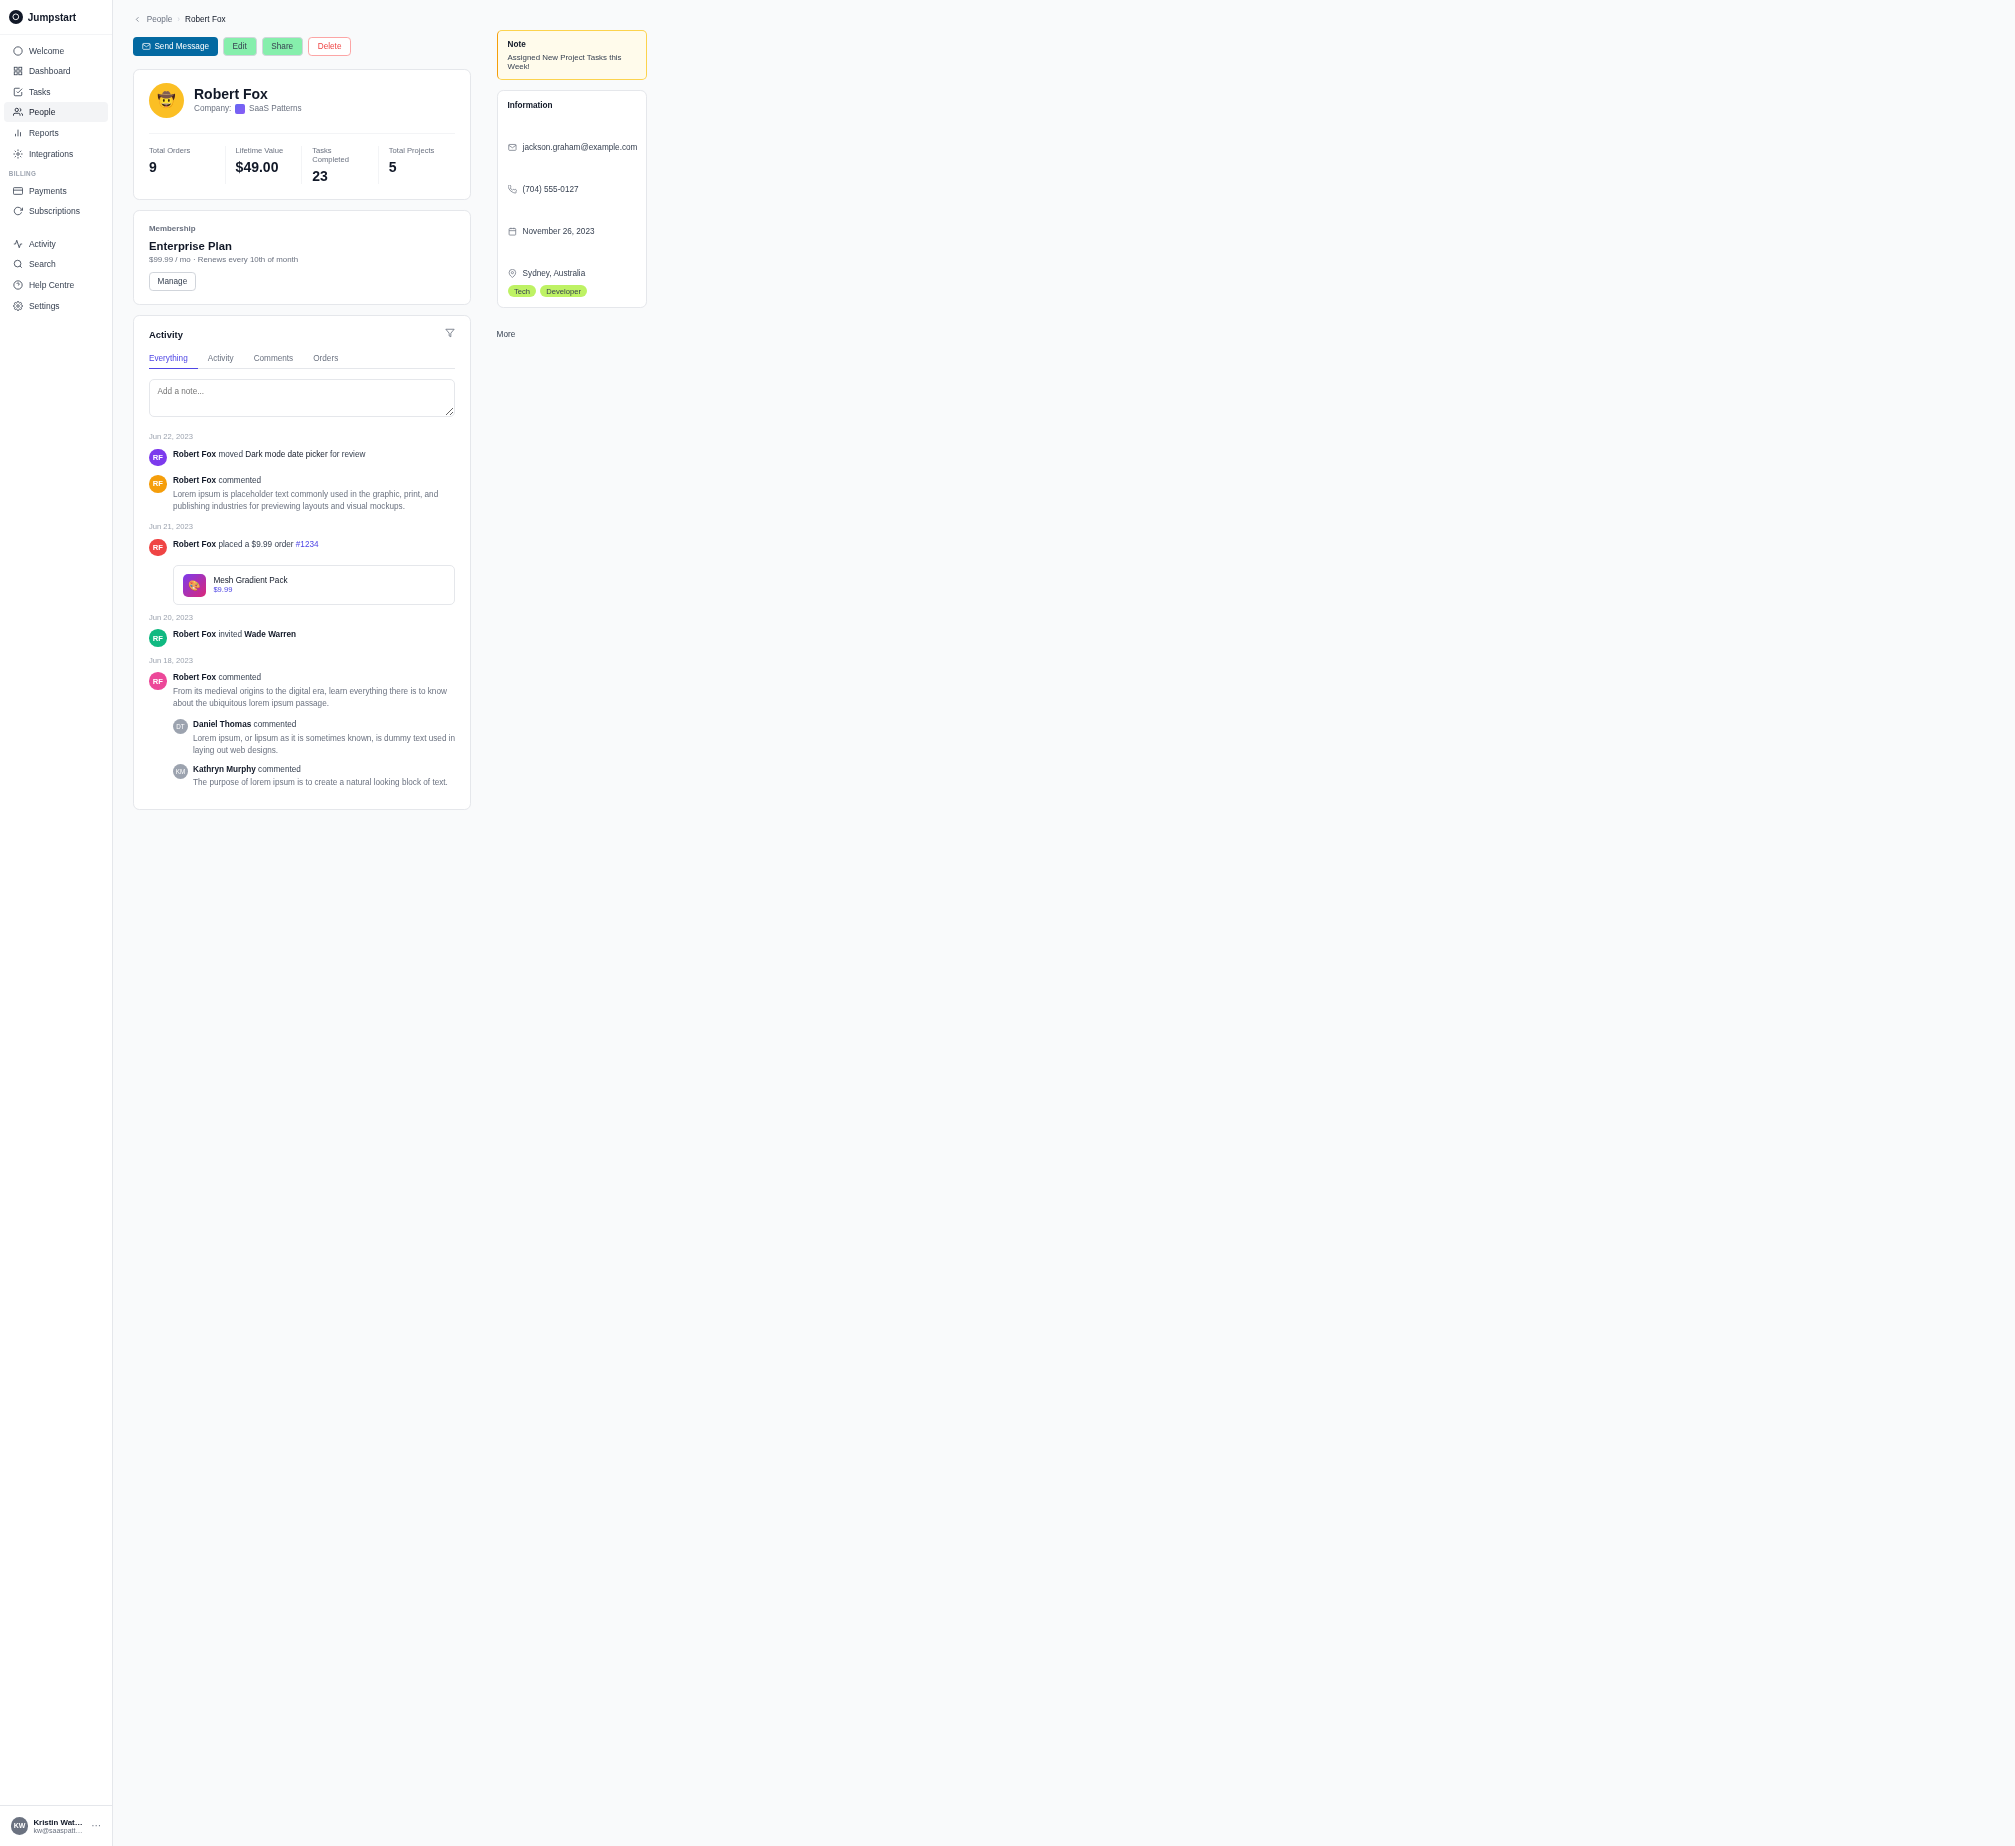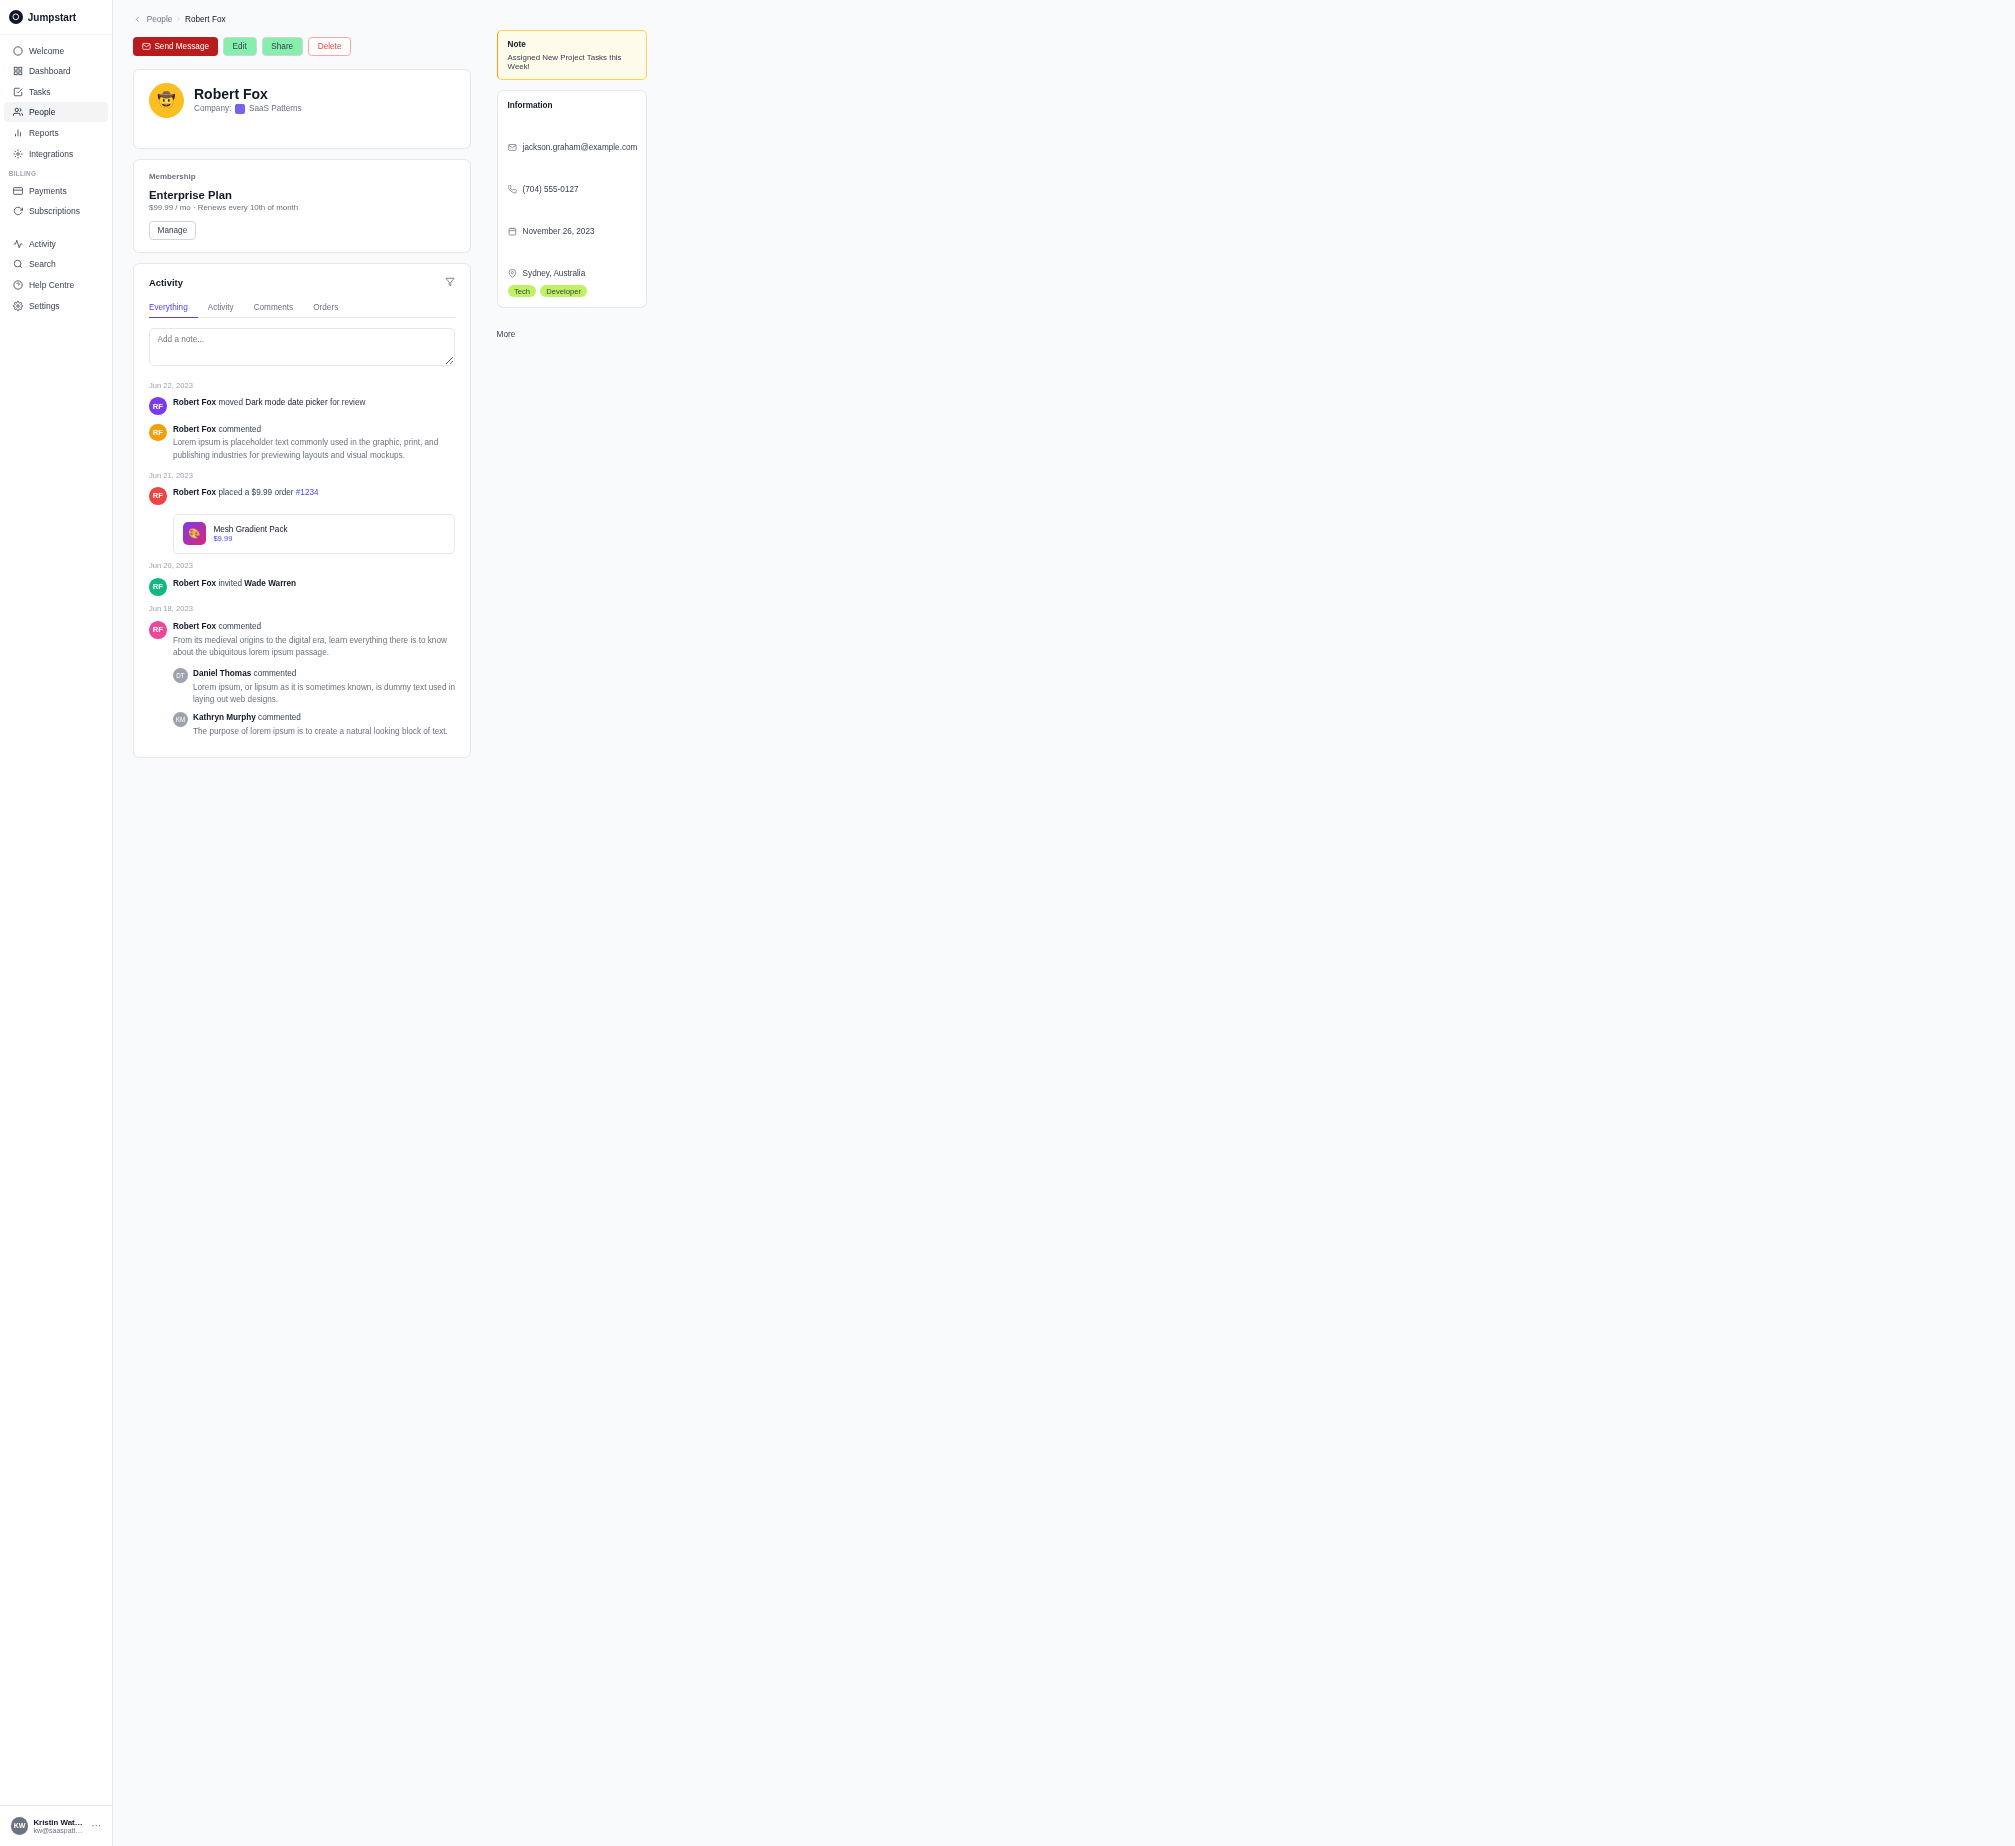--- a/index.html
+++ b/index.html
@@ -28,21 +28,21 @@
 
     
     .breadcrumb { display: flex; align-items: center; gap: 5px; font-size: 8.2px; color: #6b7280; margin-bottom: 12.6px; }
     .breadcrumb-back { cursor: pointer; display: flex; align-items: center; color: #6b7280; }
     .breadcrumb-link { color: #6b7280; cursor: pointer; }
     .breadcrumb-sep { color: #d1d5db; }
     .breadcrumb-current { color: #111827; font-weight: 500; }
 
     
     .action-bar { display: flex; align-items: center; gap: 5px; margin-bottom: 12.6px; }
-    .btn-send { background: #b91c1c; color: white; border: none; padding: 5px 8.8px; border-radius: 3.8px; cursor: pointer; font-size: 8.2px; font-weight: 500; display: flex; align-items: center; gap: 3.8px; }
+    .btn-send { background: #0369a1; color: white; border: none; padding: 5px 8.8px; border-radius: 3.8px; cursor: pointer; font-size: 8.2px; font-weight: 500; display: flex; align-items: center; gap: 3.8px; }
     .btn-send svg { width: 8.8px; height: 8.8px; }
     .btn-outline { background: #86efac; color: #374151; border: 0.6px solid #d1d5db; padding: 4.4px 8.8px; border-radius: 3.8px; cursor: pointer; font-size: 8.2px; font-weight: 500; }
     .btn-delete { background: white; color: #ef4444; border: 0.6px solid #fca5a5; padding: 4.4px 8.8px; border-radius: 3.8px; cursor: pointer; font-size: 8.2px; font-weight: 500; }
 
     
     .profile-card { background: white; border: 0.6px solid #e5e7eb; border-radius: 6.3px; padding: 12.6px 15px 15px; margin-bottom: 10px; }
     .profile-header { display: flex; align-items: center; gap: 10px; margin-bottom: 15px; }
     .profile-avatar { width: 35px; height: 35px; border-radius: 50%; background: #fbbf24; display: flex; align-items: center; justify-content: center; font-size: 15px; overflow: hidden; }
     .profile-name { font-size: 14px; font-weight: 700; color: #111827; }
     .profile-company { display: flex; align-items: center; gap: 3.8px; font-size: 8.2px; color: #6b7280; margin-top: 1.3px; }
@@ -263,20 +263,38 @@
           <div class="profile-avatar">🤠</div>
           <div>
             <div class="profile-name">Robert Fox</div>
             <div class="profile-company">
               <span style="color:#6b7280;">Company:</span>
               <span class="company-icon"></span>
               <span>SaaS Patterns</span>
             </div>
           </div>
         </div>
+        <div class="stats-grid">
+          <div class="stat-item">
+            <div class="stat-label">Total Orders</div>
+            <div class="stat-value">9</div>
+          </div>
+          <div class="stat-item">
+            <div class="stat-label">Lifetime Value</div>
+            <div class="stat-value">$49.00</div>
+          </div>
+          <div class="stat-item">
+            <div class="stat-label">Tasks Completed</div>
+            <div class="stat-value">23</div>
+          </div>
+          <div class="stat-item">
+            <div class="stat-label">Total Projects</div>
+            <div class="stat-value">5</div>
+          </div>
+        </div>
       </div>
 
       <div class="membership-card">
         <div class="card-section-title">Membership</div>
         <div class="plan-name">Enterprise Plan</div>
         <div class="plan-details">
           <span>$99.99 / mo</span>
           <span> · </span>
           <span>Renews every 10th of month</span>
         </div>

